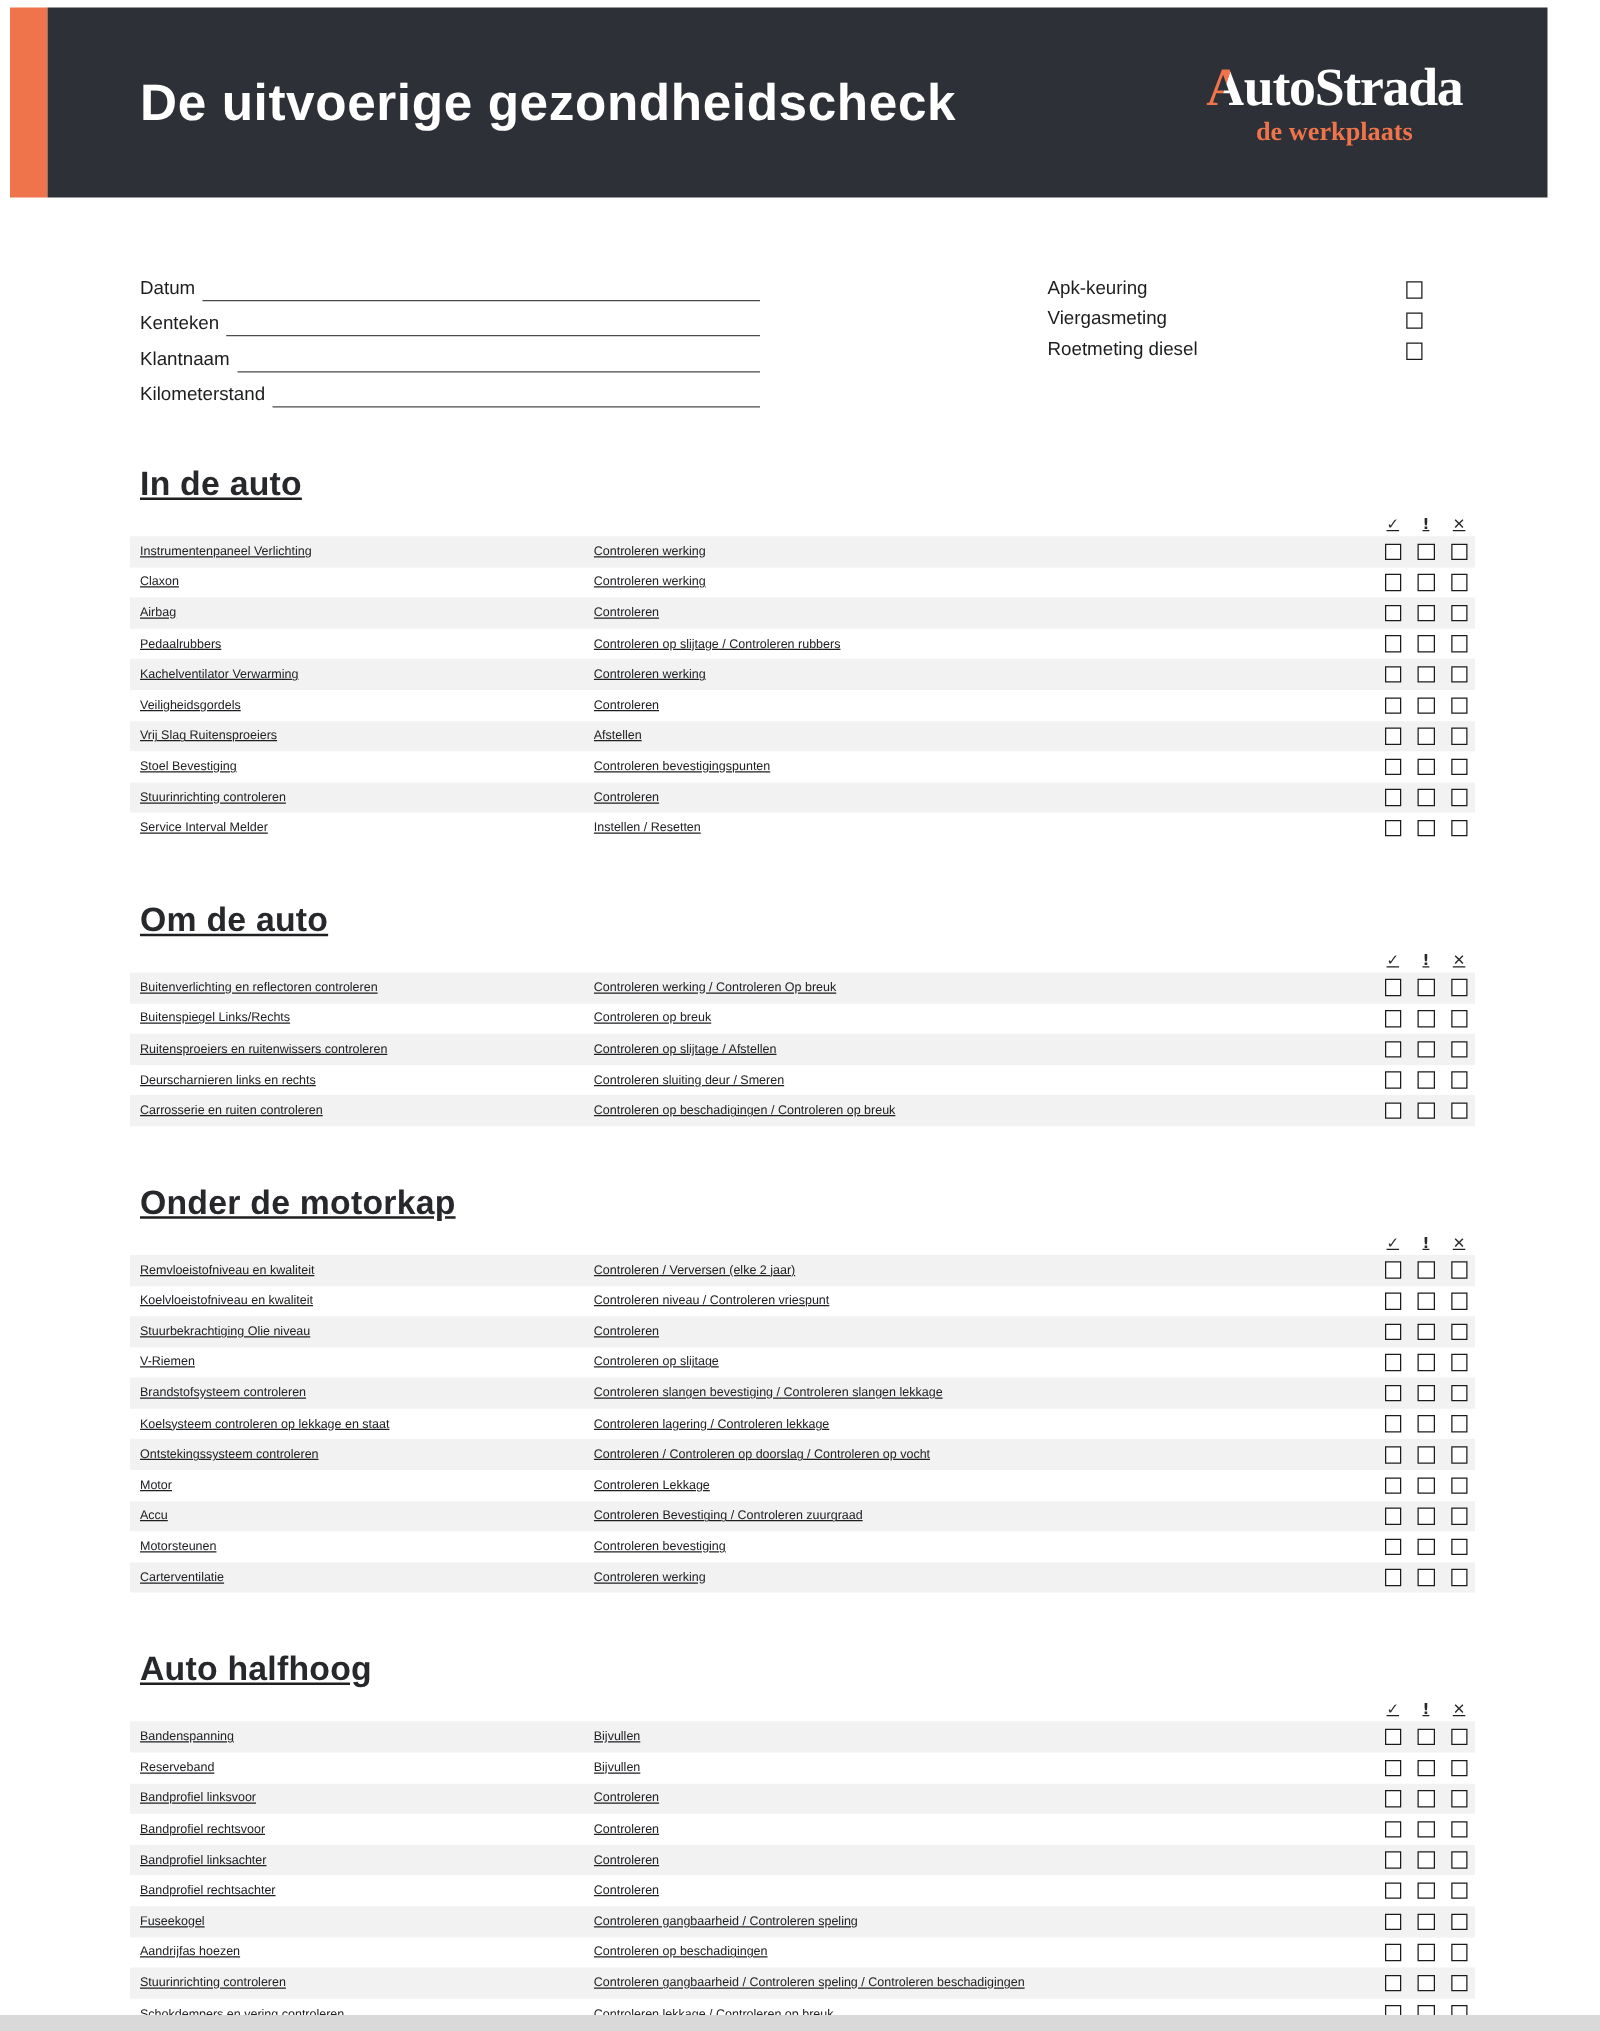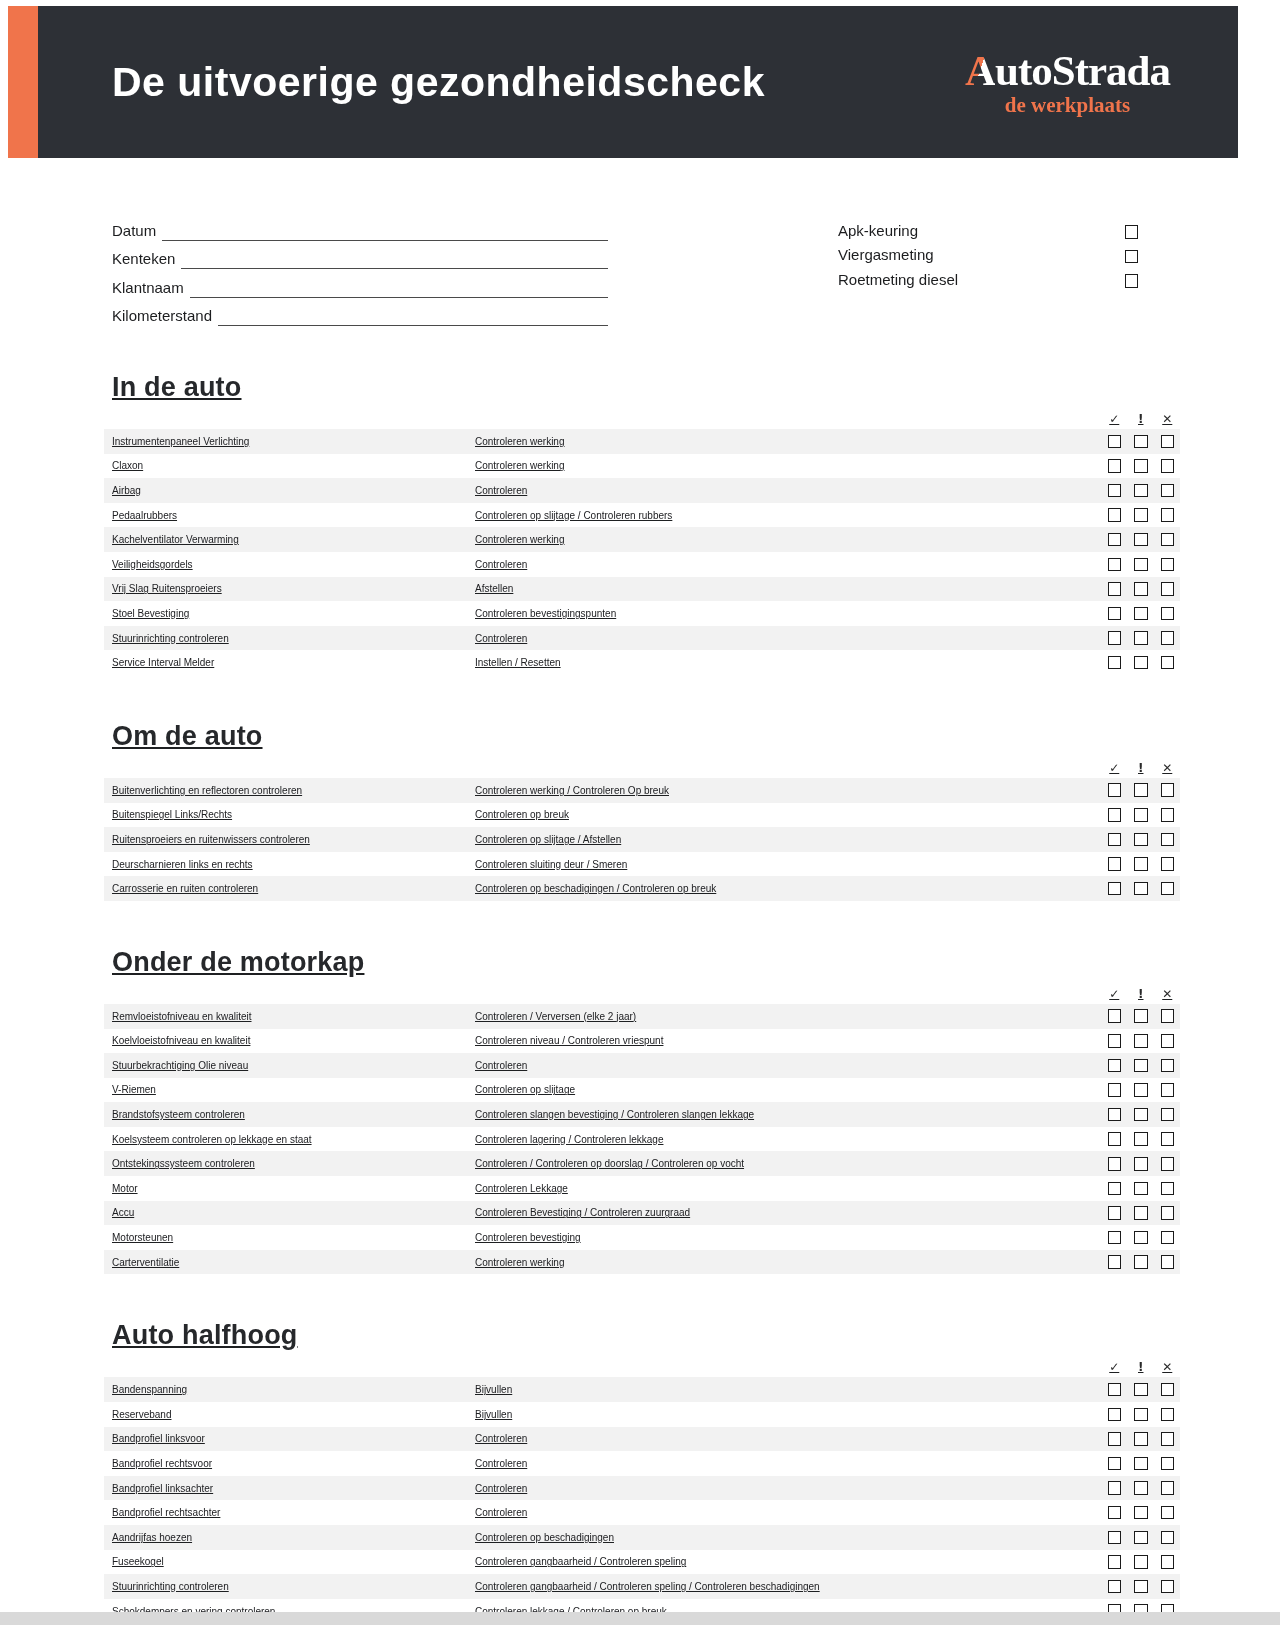--- a/index.html
+++ b/index.html
@@ -421,31 +421,31 @@
           <div class="row">
        <span class="row-item">Bandprofiel rechtsachter</span>
        <span class="row-action">Controleren</span>
        <span class="row-boxes">
          <span class="checkbox"></span>
          <span class="checkbox"></span>
          <span class="checkbox"></span>
        </span>
      </div>
           <div class="row">
+       <span class="row-item">Fuseekogel</span>
+       <span class="row-action">Controleren gangbaarheid / Controleren speling</span>
+       <span class="row-boxes">
+         <span class="checkbox"></span>
+         <span class="checkbox"></span>
+         <span class="checkbox"></span>
+       </span>
+     </div>
+          <div class="row">
        <span class="row-item">Aandrijfas hoezen</span>
        <span class="row-action">Controleren op beschadigingen</span>
-       <span class="row-boxes">
-         <span class="checkbox"></span>
-         <span class="checkbox"></span>
-         <span class="checkbox"></span>
-       </span>
-     </div>
-          <div class="row">
-       <span class="row-item">Fuseekogel</span>
-       <span class="row-action">Controleren gangbaarheid / Controleren speling</span>
        <span class="row-boxes">
          <span class="checkbox"></span>
          <span class="checkbox"></span>
          <span class="checkbox"></span>
        </span>
      </div>
           <div class="row">
        <span class="row-item">Stuurinrichting controleren</span>
        <span class="row-action">Controleren gangbaarheid / Controleren speling / Controleren beschadigingen</span>
        <span class="row-boxes">

